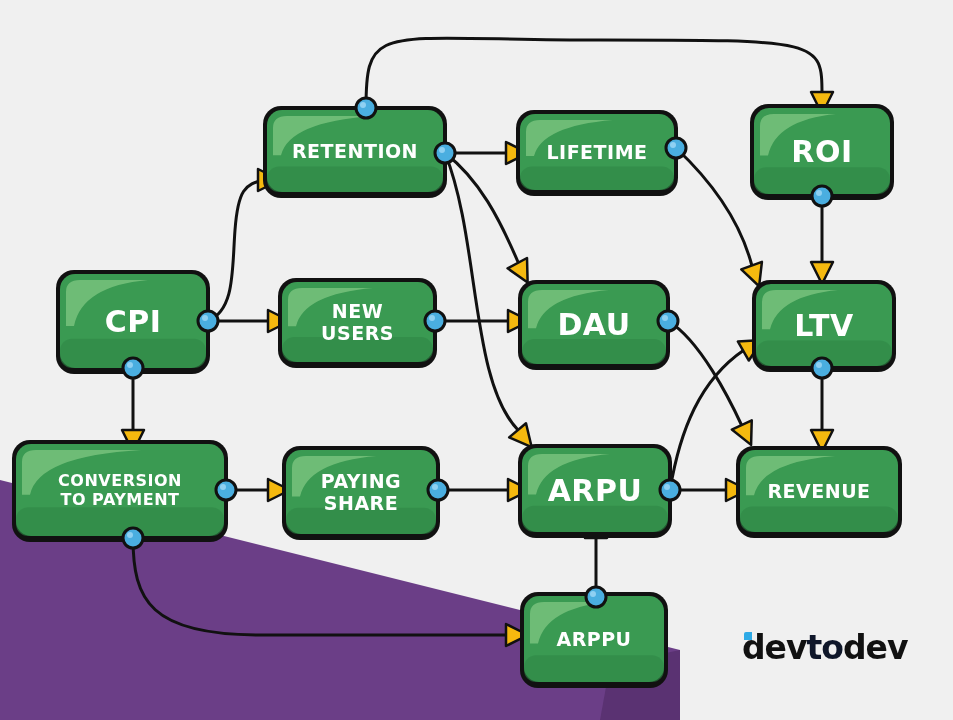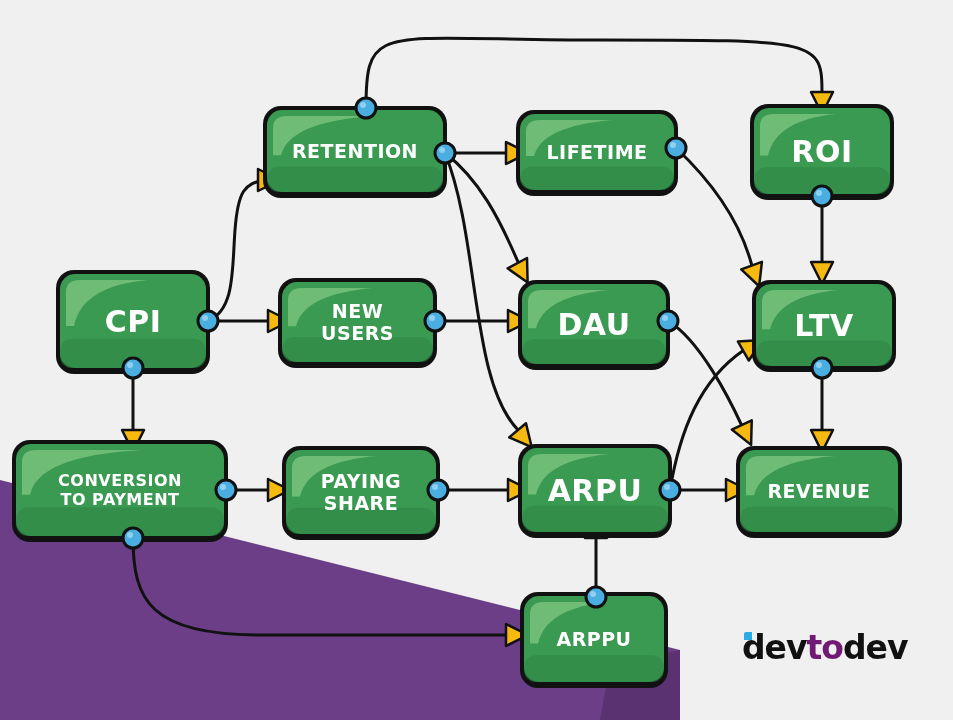--- a/index.html
+++ b/index.html
@@ -1,20 +1,20 @@
 <!DOCTYPE html>
 <html><head>
   <meta charset="utf-8">
   <style>
     html, body { margin: 0; padding: 0; }
     body { width: 953px; height: 720px; overflow: hidden; background: #f0f0f0; position: relative; font-family: "DejaVu Sans", sans-serif; }
     #diagram { position: absolute; left: 0; top: 0; width: 953px; height: 720px; }
     .node-label { fill: #ffffff; font-family: "DejaVu Sans", sans-serif; font-weight: bold; text-anchor: middle; dominant-baseline: central; letter-spacing: 0.5px; }
     .logo { position: absolute; left: 742px; top: 628px; font-family: "DejaVu Sans", sans-serif; font-weight: bold; font-size: 33px; letter-spacing: -1px; color: #111; }
-    .logo .mid { color: #701a75; }
+    .logo .mid { color: #0f172a; }
     .logo .d-mark { position: relative; display: inline-block; }
     .logo .d-mark::before { content: ""; position: absolute; left: 2px; top: 4px; width: 8px; height: 8px; background: #2eaae6; border-radius: 2px 0 0 0; }
   </style>
 </head>
 <body>
 
 <svg id="diagram" viewBox="0 0 953 720" xmlns="http://www.w3.org/2000/svg">
   <polygon points="0,480 680,650 680,720 0,720" fill="#6b3e87"></polygon>
   <polygon points="610,665 680,650 680,720 600,720" fill="#5a3272"></polygon>
   <g id="edges-layer">

